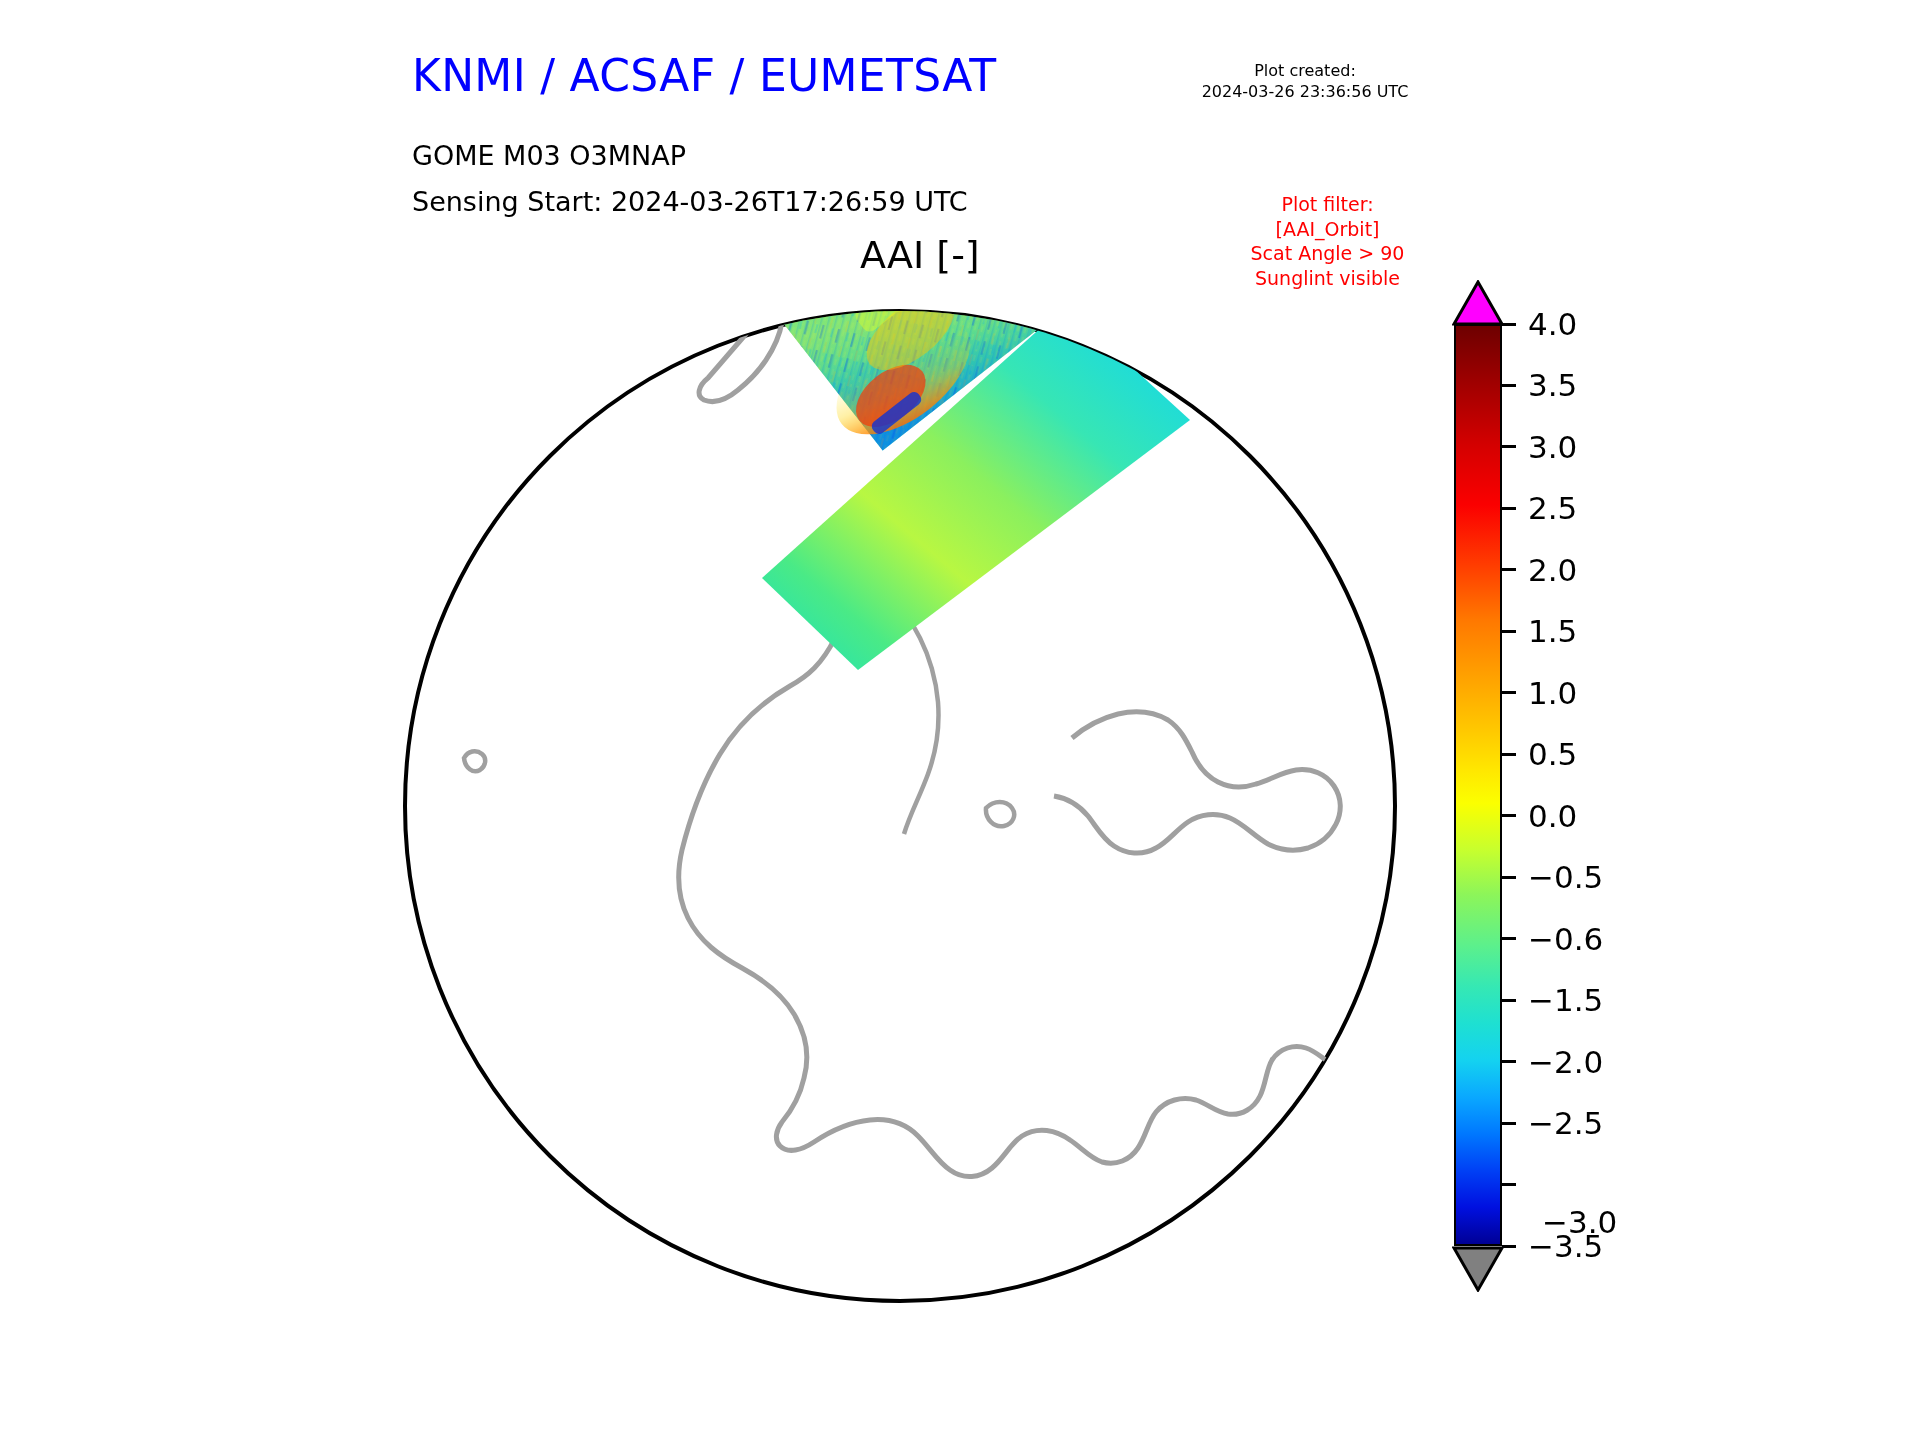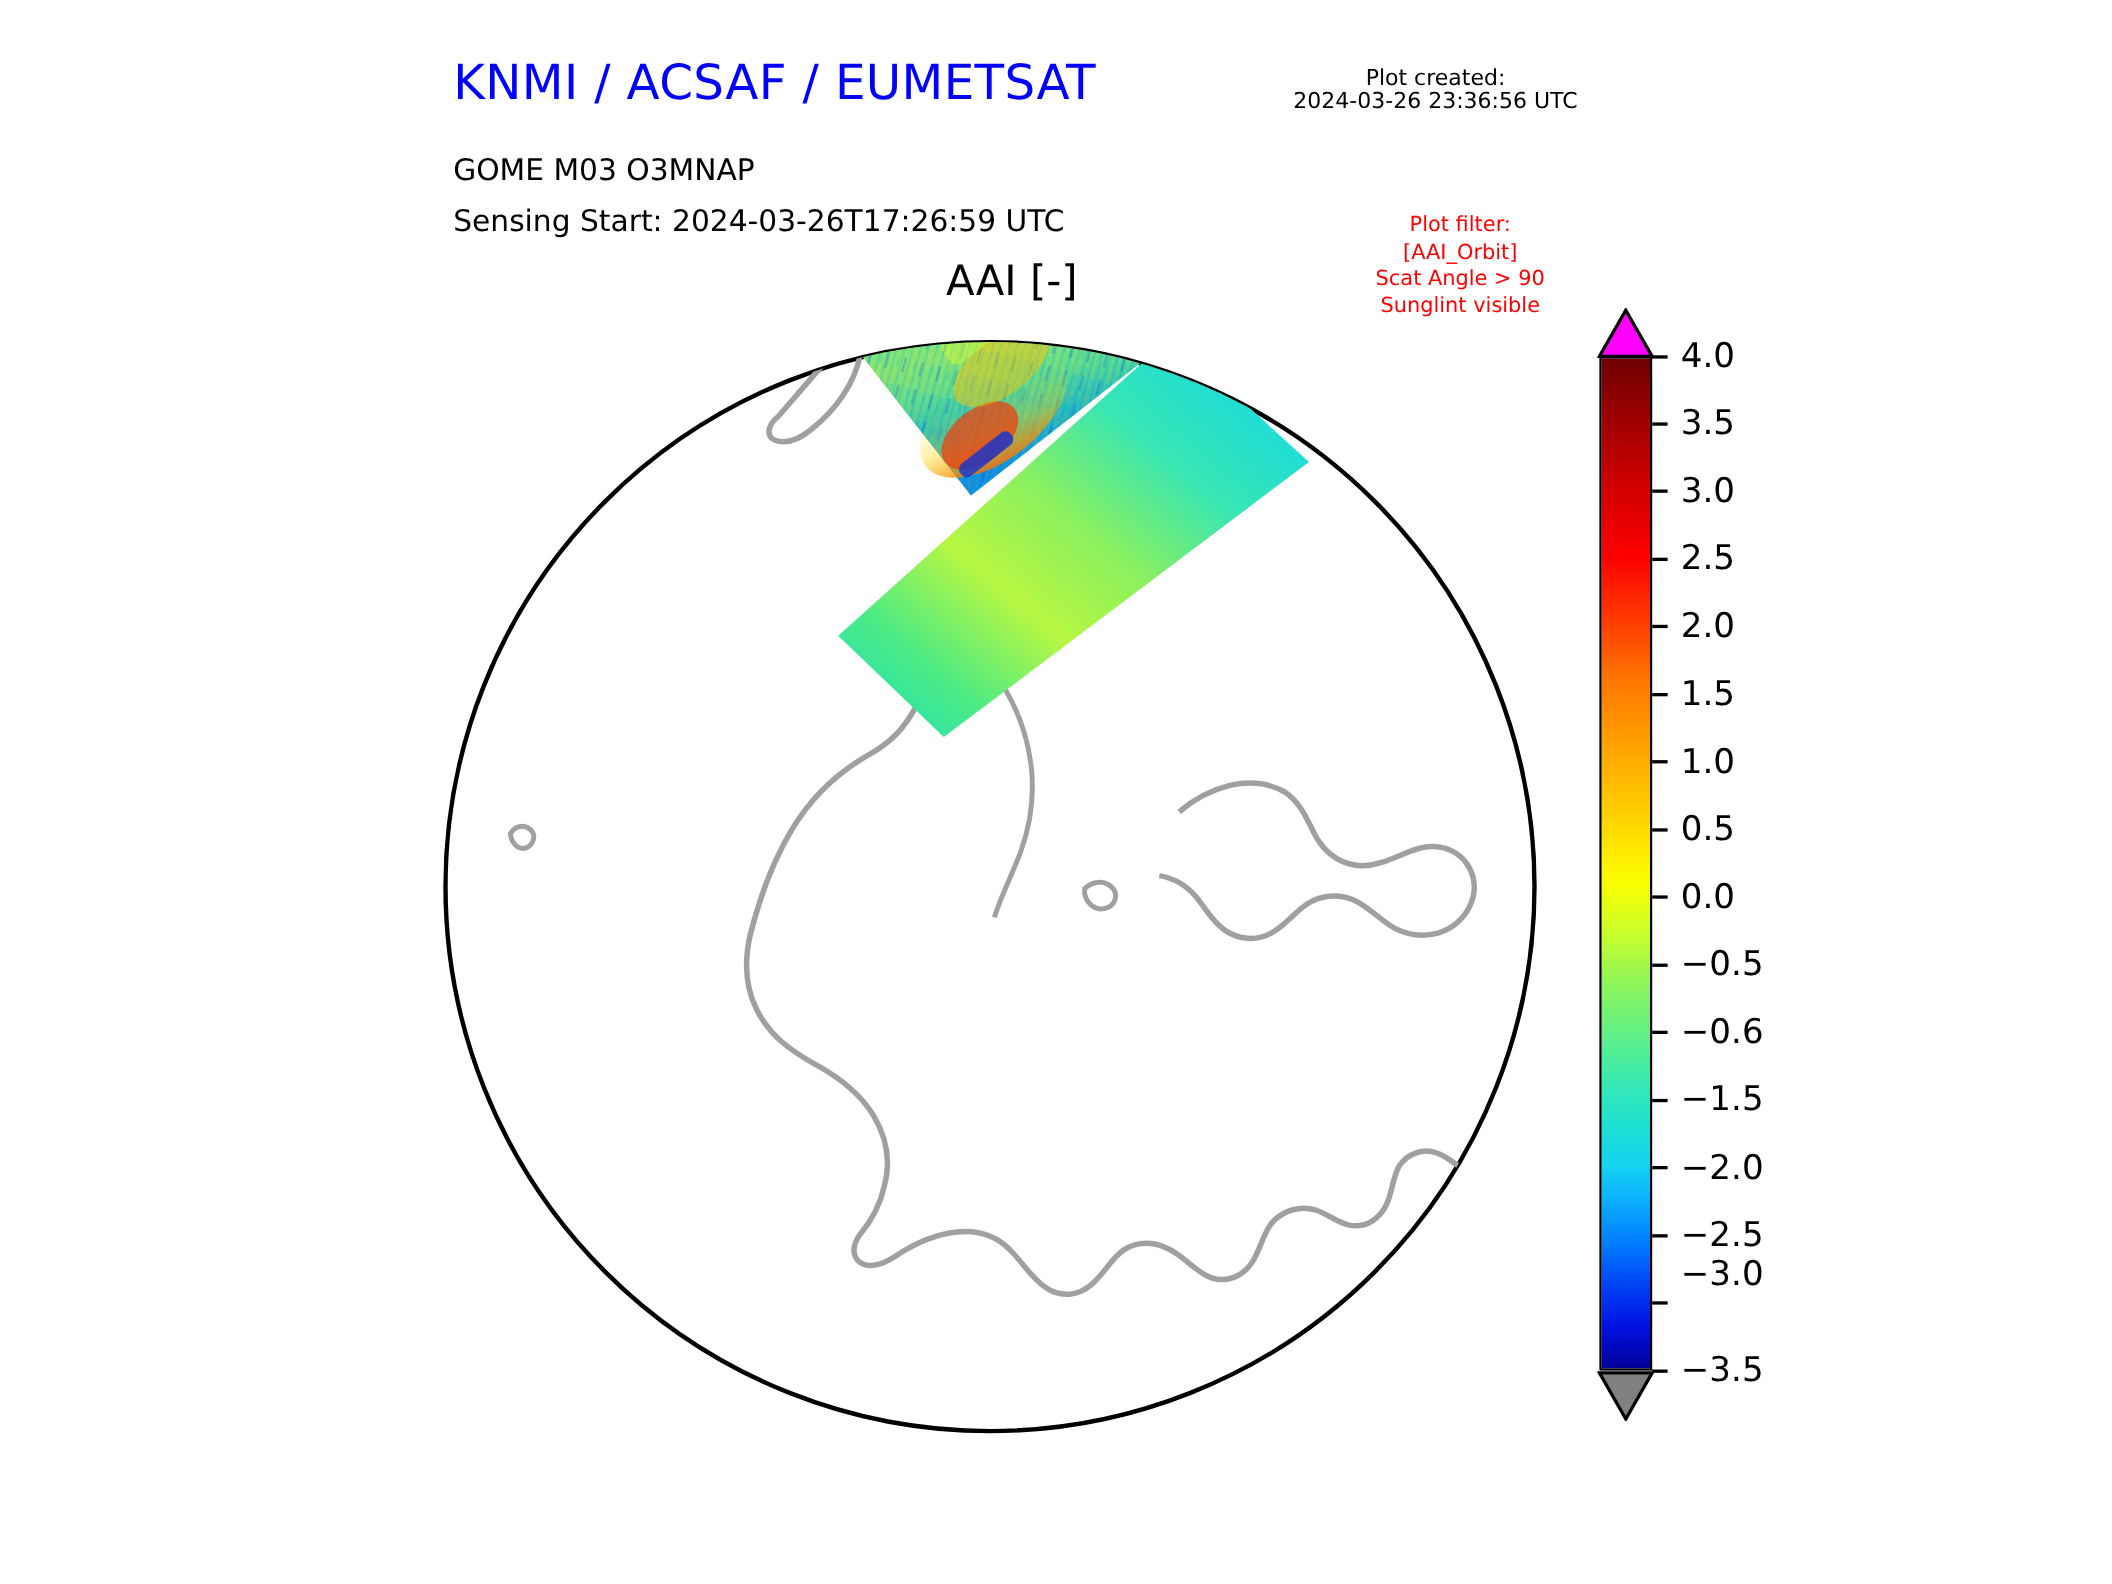--- a/index.html
+++ b/index.html
@@ -4,21 +4,21 @@
 <style>
   html,body{margin:0;padding:0;background:#ffffff;}
   body{width:1920px;height:1440px;position:relative;overflow:hidden;
        font-family:"DejaVu Sans","Liberation Sans",sans-serif;color:#000;}
 
   .abs{position:absolute;}
 
   
   #org-title{left:412px;top:50px;font-size:44px;color:#0000ff;letter-spacing:0.3px;white-space:nowrap;}
 
-  #plot-created{left:1160px;top:60px;width:290px;text-align:center;font-size:20px;line-height:21px;color:#000;}
+  #plot-created{left:1160px;top:60px;width:290px;text-align:center;font-size:16px;line-height:21px;color:#000;}
   #plot-created div{white-space:nowrap;}
 
   #product-line{left:412px;top:140px;font-size:27px;white-space:nowrap;}
   #sensing-line{left:412px;top:186px;font-size:27px;white-space:nowrap;}
   #aai-title{left:860px;top:233px;font-size:38px;white-space:nowrap;}
 
   #plot-filter{left:1195px;top:170px;width:265px;text-align:center;
                font-size:19px;line-height:24.5px;color:#ff0000;margin-top:22px;}
   #plot-filter div{white-space:nowrap;}
 
@@ -278,17 +278,17 @@
       <div class="cb-label" style="top: 597.2px;">−0.5</div>
       <div class="cb-tick" style="top: 657.167px;"></div>
       <div class="cb-label" style="top: 658.667px;">−0.6</div>
       <div class="cb-tick" style="top: 718.633px;"></div>
       <div class="cb-label" style="top: 720.133px;">−1.5</div>
       <div class="cb-tick" style="top: 780.1px;"></div>
       <div class="cb-label" style="top: 781.6px;">−2.0</div>
       <div class="cb-tick" style="top: 841.567px;"></div>
       <div class="cb-label" style="top: 843.067px;">−2.5</div>
       <div class="cb-tick" style="top: 903.033px;"></div>
-      <div class="cb-label" style="top: 879px;">−3.0</div>
+      <div class="cb-label" style="top: 942px; margin-left: 14px;">−3.0</div>
       <div class="cb-tick" style="top: 964.5px;"></div>
       <div class="cb-label" style="top: 966px;">−3.5</div>
     </div>
 </div>
 
 </body></html>

